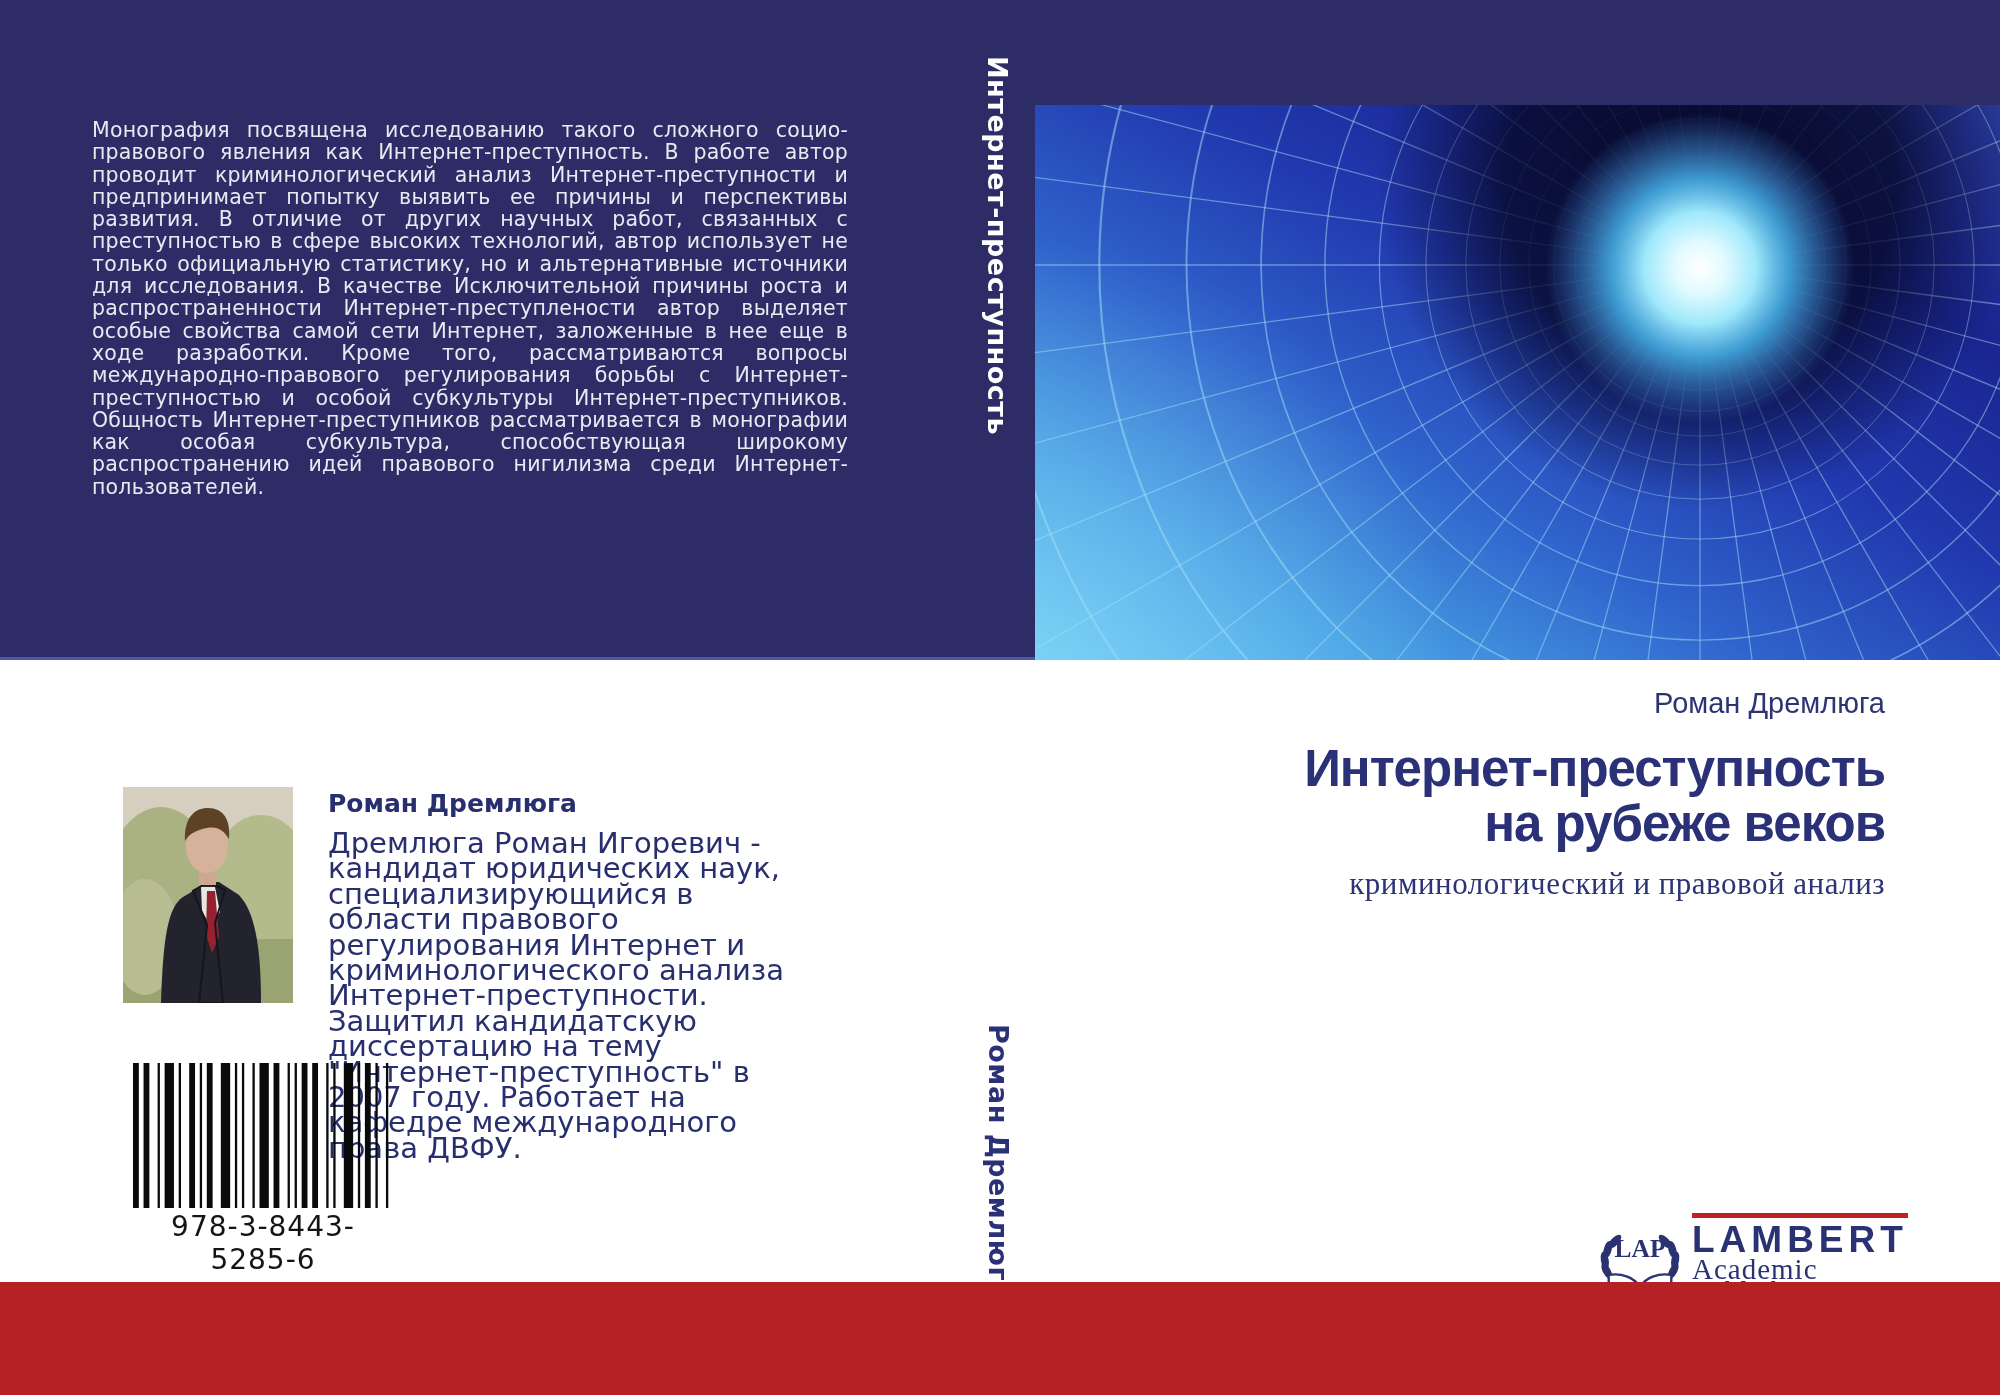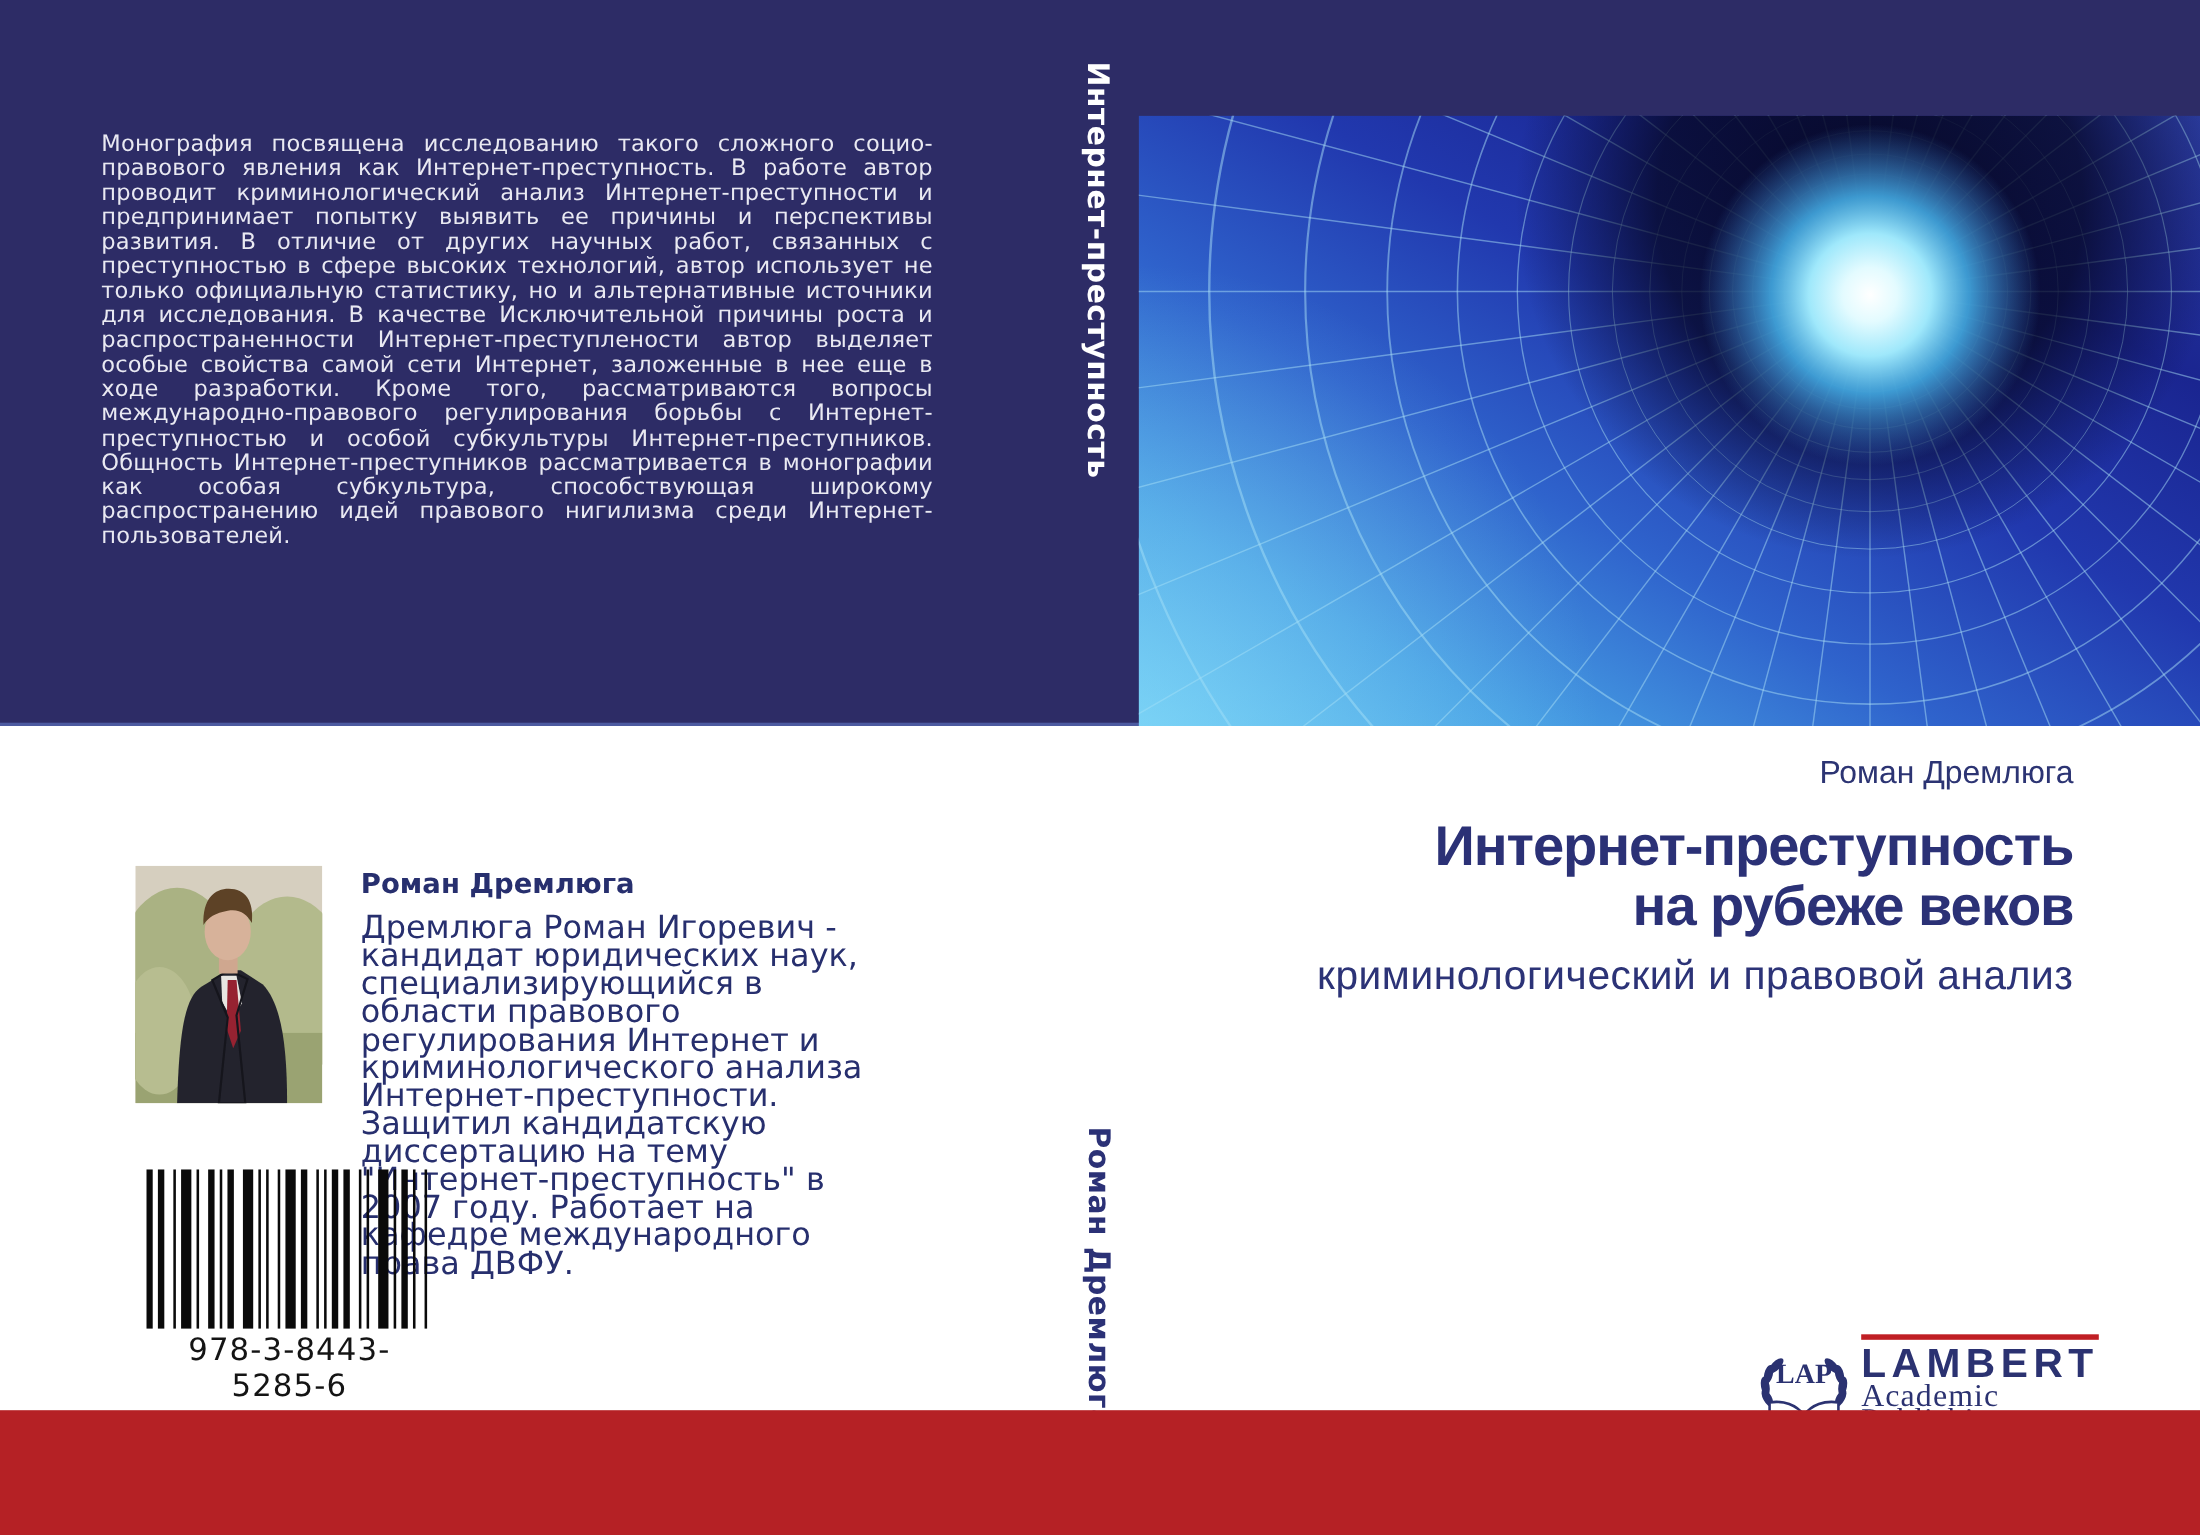--- a/index.html
+++ b/index.html
@@ -43,21 +43,21 @@
     position:absolute;right:115px;top:687px;color:#2c3473;
     font-family:"Liberation Sans",sans-serif;font-size:29px;
   }
   .front-title{
     position:absolute;right:115px;top:741px;text-align:right;
     color:var(--title-navy);font-family:"Liberation Sans",sans-serif;
     font-weight:bold;font-size:51px;line-height:55px;letter-spacing:-1px;
   }
   .front-subtitle{
     position:absolute;right:115px;top:866px;color:#2c3377;
-    font-family:Liberation Sans, sans-serif;font-size:37px;letter-spacing:0.5px;
+    font-family:Liberation Serif, serif;font-size:31px;letter-spacing:0.5px;
   }
   
   .bio-photo{position:absolute;left:123px;top:787px;width:170px;height:216px;}
   .bio-photo svg{display:block;width:100%;height:100%;}
   .bio-name{
     position:absolute;left:328px;top:789px;color:var(--bio-navy);
     font-weight:bold;font-size:25px;
   }
   .bio-text{
     position:absolute;left:328px;top:831px;width:472px;color:var(--bio-navy);

